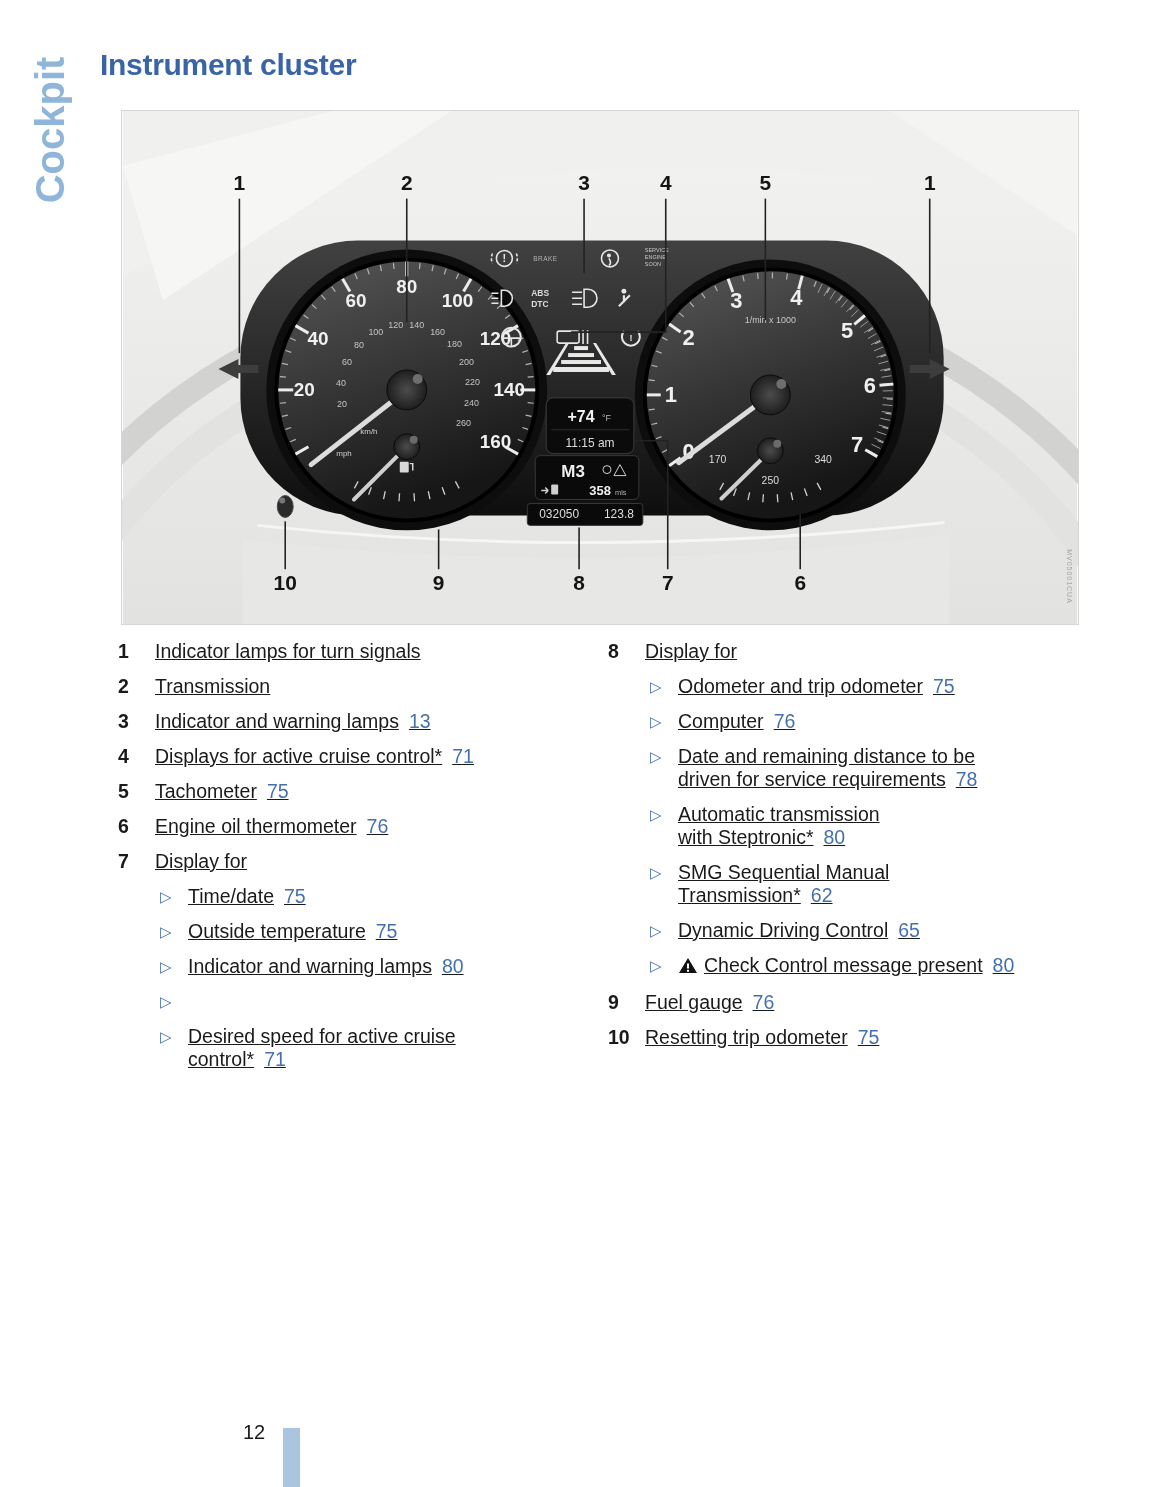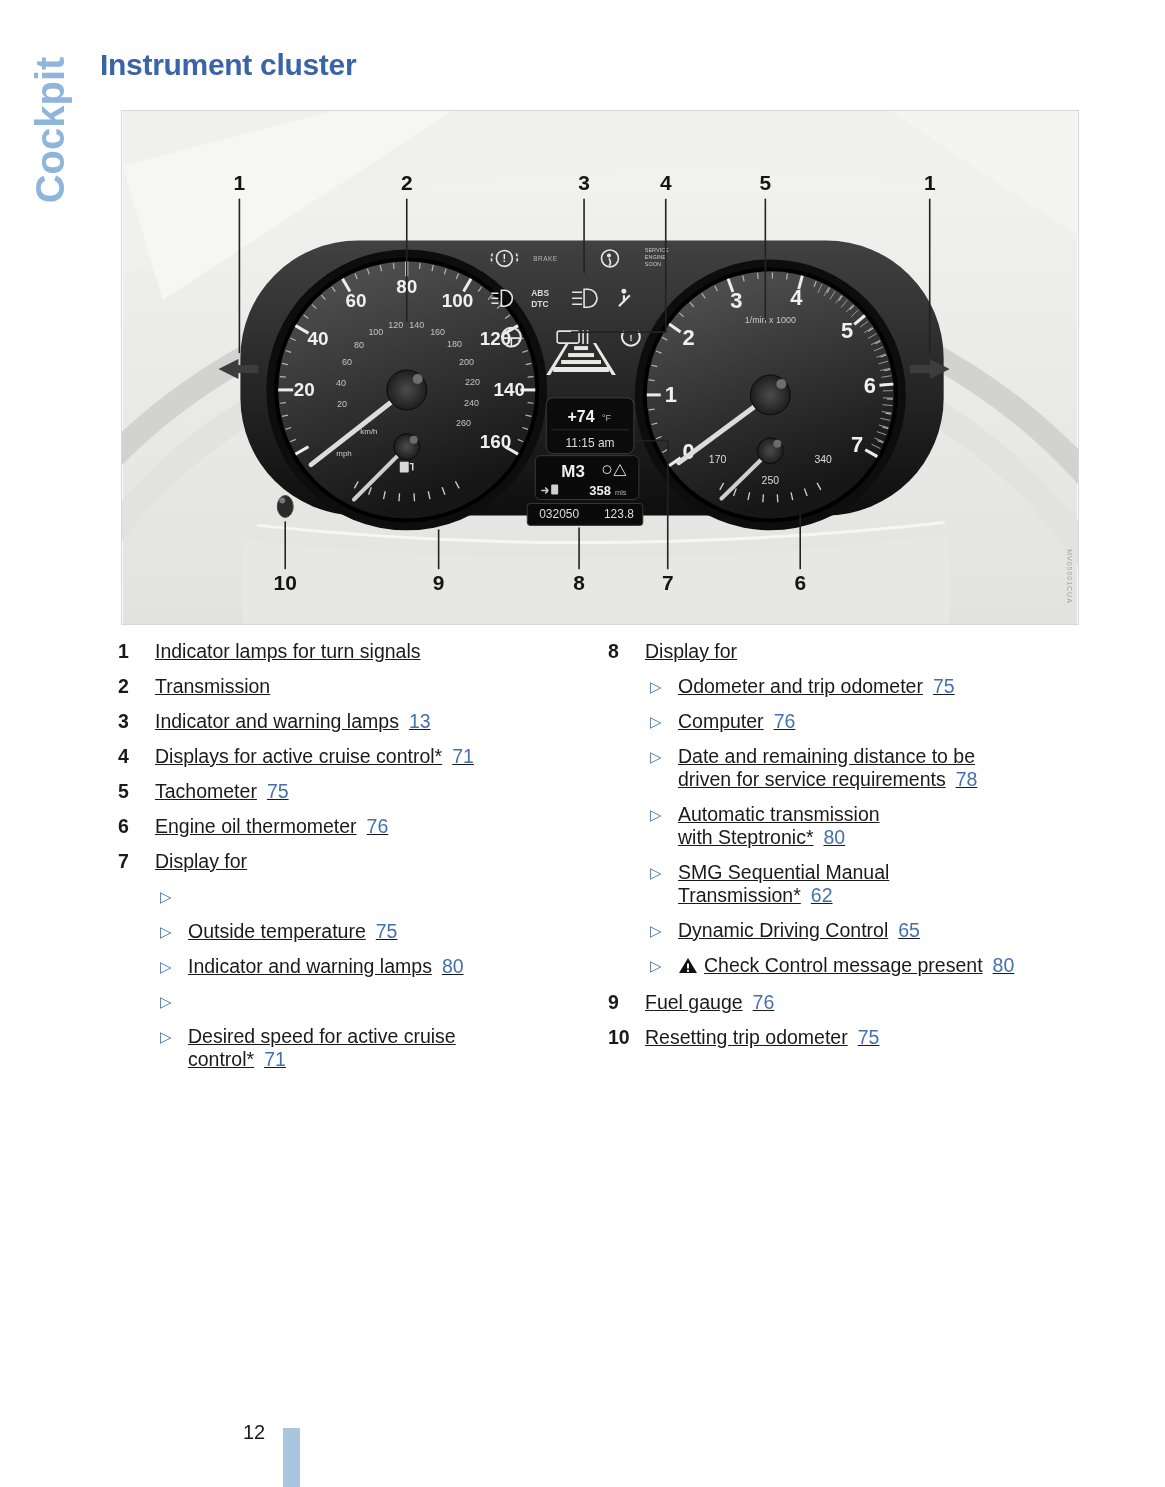--- a/index.html
+++ b/index.html
@@ -442,20 +442,21 @@
       <div class="lrow">
           <span class="lnum">6</span>
           <span class="ltxt"><span class="t">Engine oil thermometer</span><span class="pref">76</span></span>
         </div>
       <div class="lrow">
           <span class="lnum">7</span>
           <span class="ltxt"><span class="t">Display for</span></span>
         </div>
       <div class="lrow sub">
           <span class="tri">▷</span>
+          <span class="ltxt"><span class="t">Time/date</span><span class="pref">75</span></span>
         </div>
       <div class="lrow sub">
           <span class="tri">▷</span>
           <span class="ltxt"><span class="t">Outside temperature</span><span class="pref">75</span></span>
         </div>
       <div class="lrow sub">
           <span class="tri">▷</span>
           <span class="ltxt"><span class="t">Indicator and warning lamps</span><span class="pref">80</span></span>
         </div>
       <div class="lrow sub">

